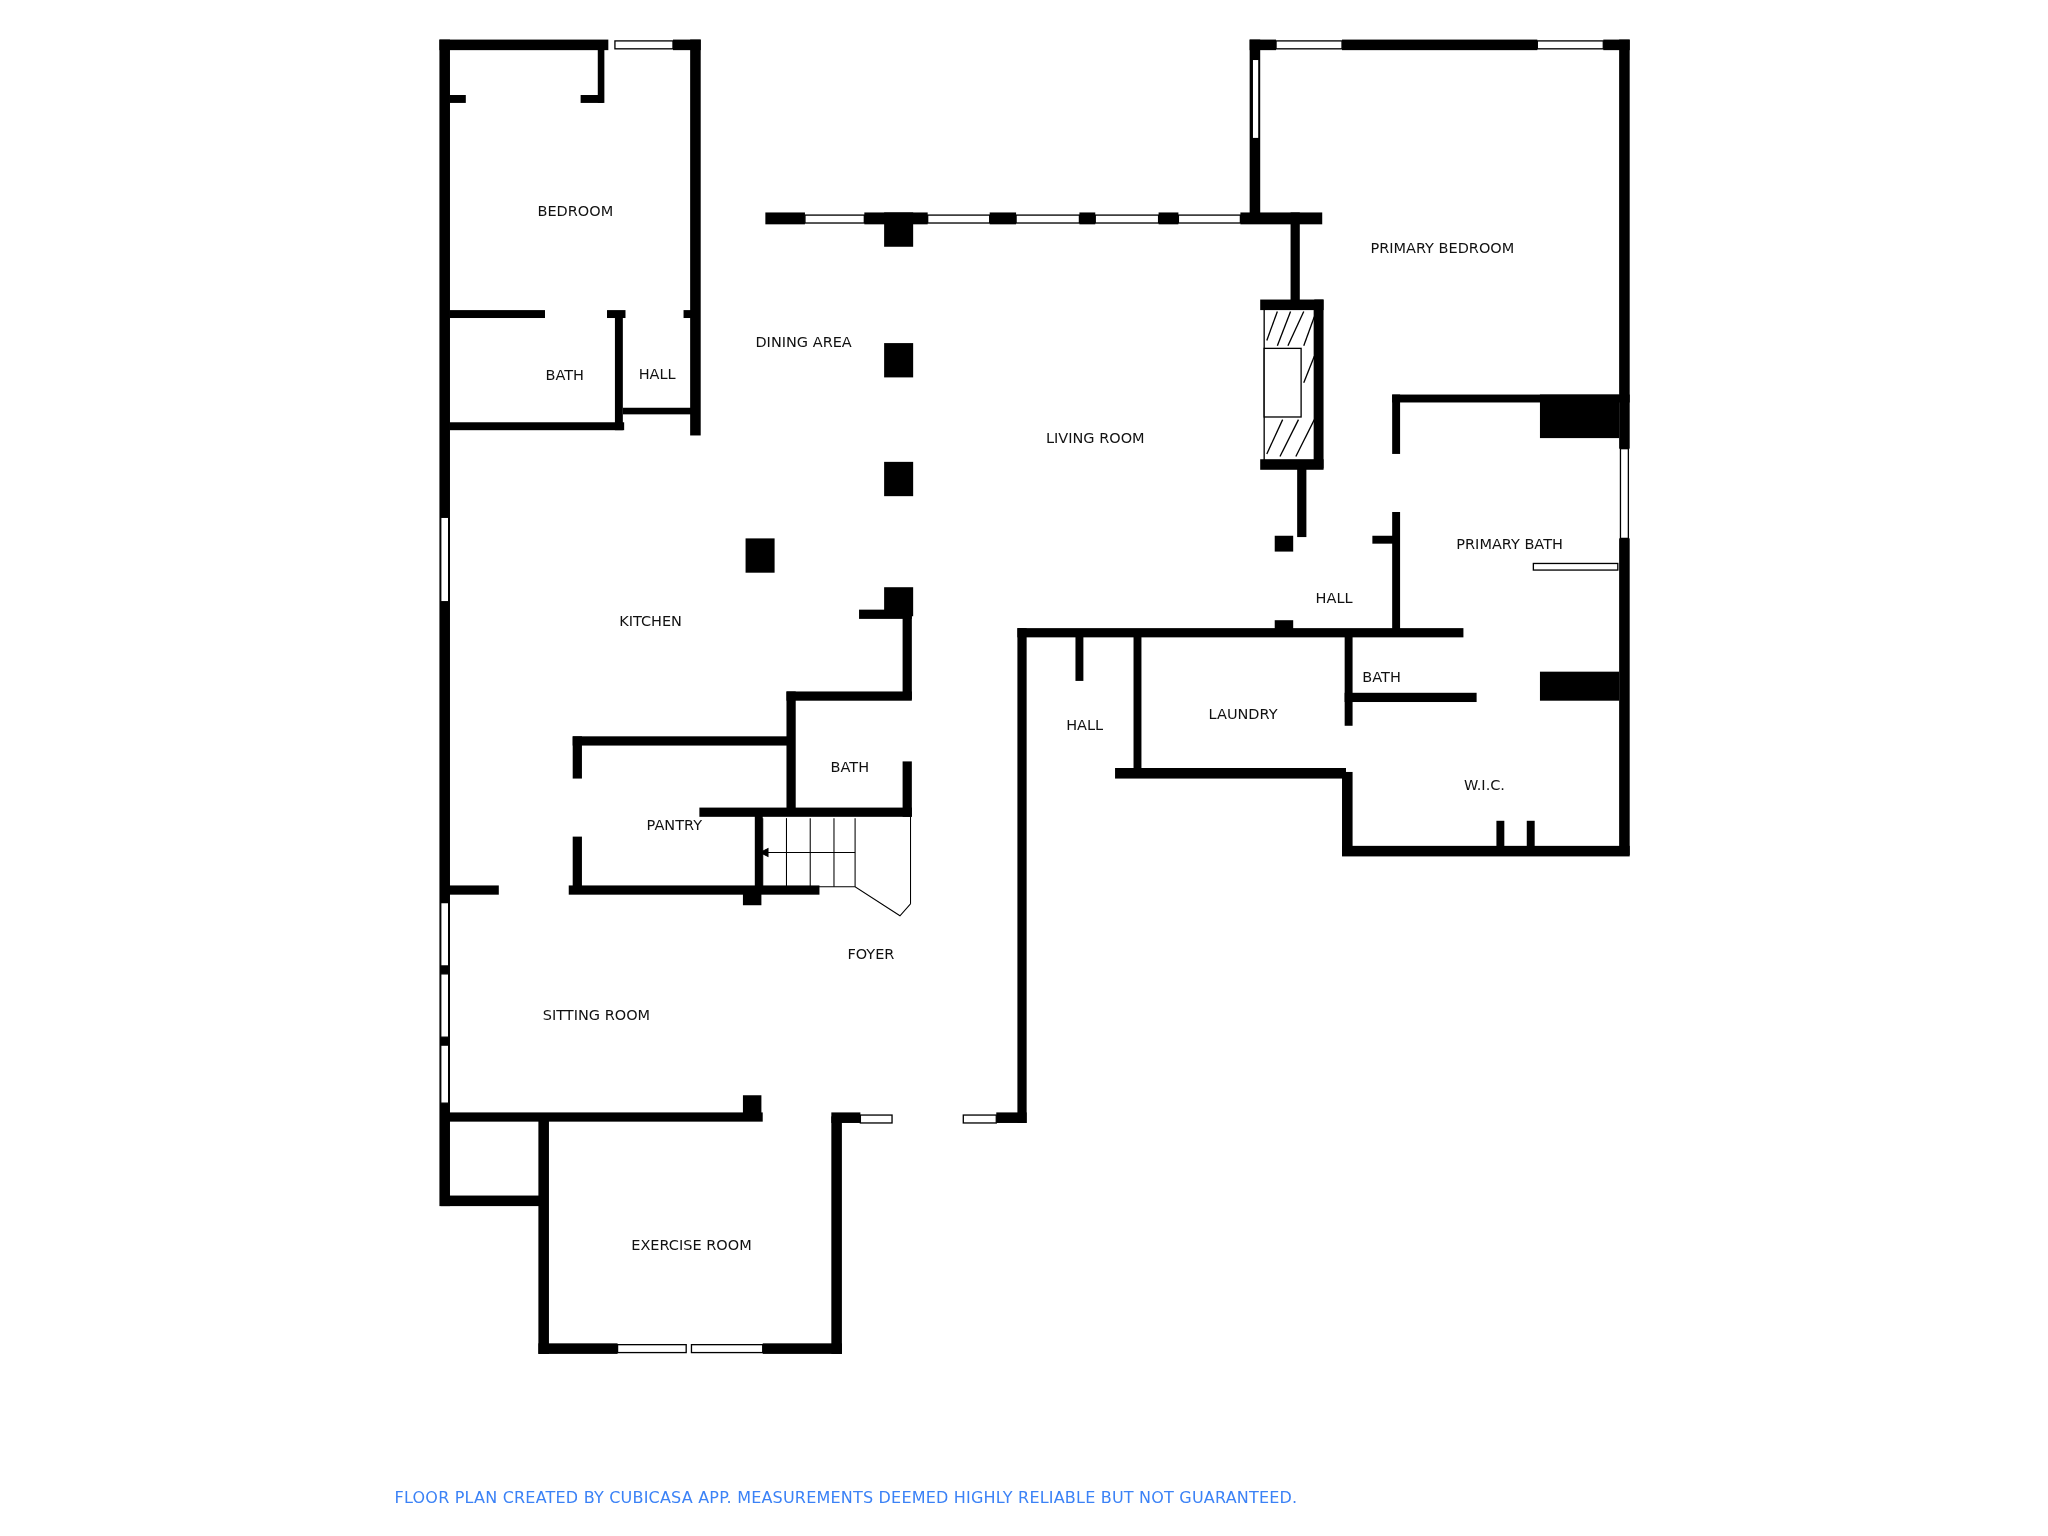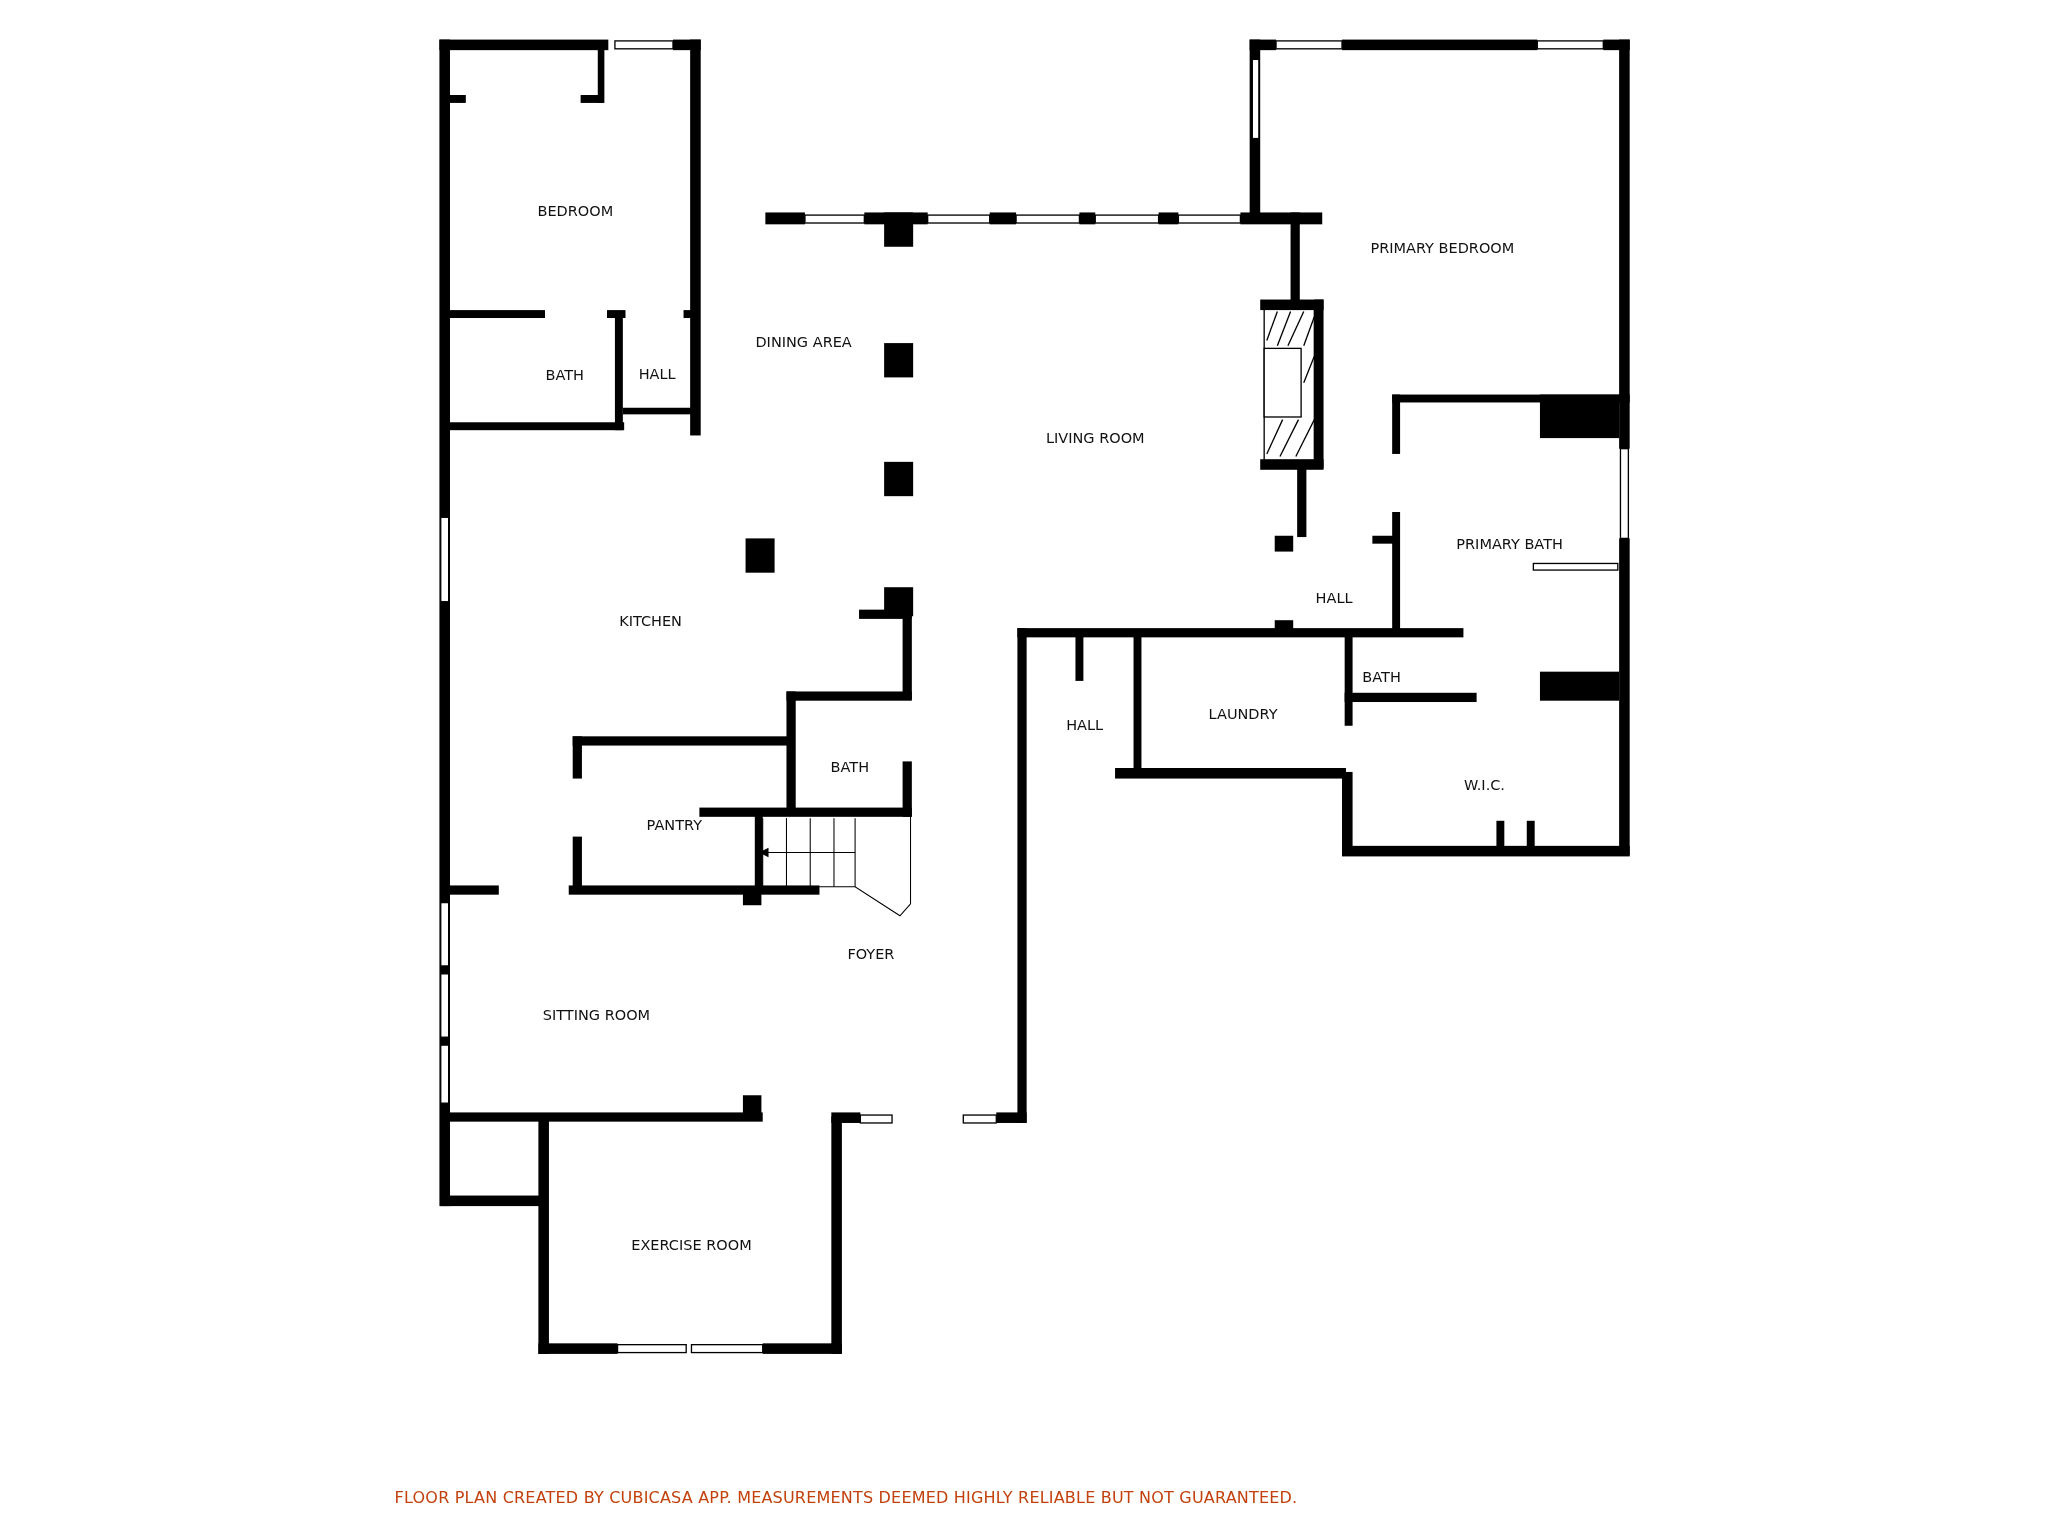--- a/index.html
+++ b/index.html
@@ -1,19 +1,19 @@
 <!DOCTYPE html>
 <html><head>
 <meta charset="utf-8">
 <style>
   html,body{margin:0;padding:0;background:#ffffff;}
   body{width:2048px;height:1536px;overflow:hidden;position:relative;font-family:"Liberation Sans","DejaVu Sans",sans-serif;}
   #plan{position:absolute;left:0;top:0;width:2048px;height:1536px;}
   .lbl{font-family:"DejaVu Sans","Liberation Sans",sans-serif;font-size:11px;fill:#111;text-anchor:middle;dominant-baseline:middle;}
-  .footer{position:absolute;left:0;width:1692px;top:1488px;text-align:center;font-family:"DejaVu Sans",sans-serif;font-size:16px;color:#c2410c;letter-spacing:0.2px;}
+  .footer{position:absolute;left:0;width:1692px;top:1488px;text-align:center;font-family:"DejaVu Sans",sans-serif;font-size:16px;color:#3b82f6;letter-spacing:0.2px;}
 </style>
 </head>
 <body>
 
 <svg id="plan" viewBox="0 0 1552 1164" preserveAspectRatio="none" xmlns="http://www.w3.org/2000/svg">
   <g fill="#000">
 
     <rect x="333" y="30" width="8" height="884"></rect>
     <rect x="333" y="30" width="128" height="8"></rect>
     <rect x="510" y="30" width="21" height="8"></rect>

